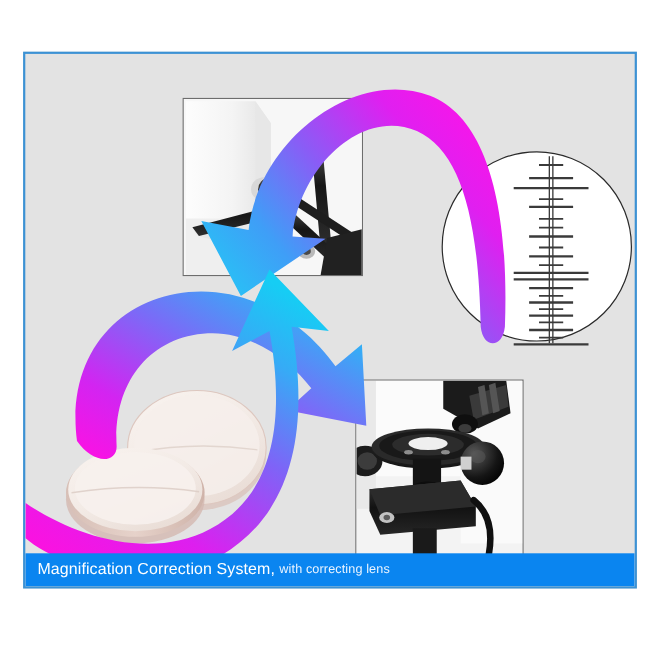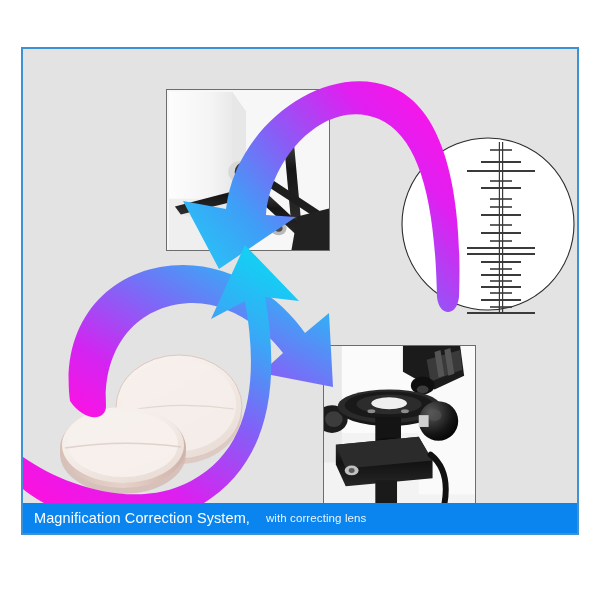--- a/index.html
+++ b/index.html
@@ -29,21 +29,21 @@
     display:flex;align-items:center;
     padding-left:11px;
     box-sizing:border-box;
     white-space:nowrap;
     overflow:hidden;
   }
   .caption .cap-main{
     color:#ffffff;font-size:14.5px;letter-spacing:.1px;
   }
   .caption .cap-sub{
-    color:#eaf4ff;font-size:11.5px;margin-left:16px;letter-spacing:.1px;
+    color:#eaf4ff;font-size:11.5px;margin-left:4px;letter-spacing:.1px;
   }
 
   
   .inset{
     position:absolute;
     border:1.5px solid #6d6d6d;
     background:#f2f2f2;
     box-sizing:border-box;
     overflow:hidden;
   }

